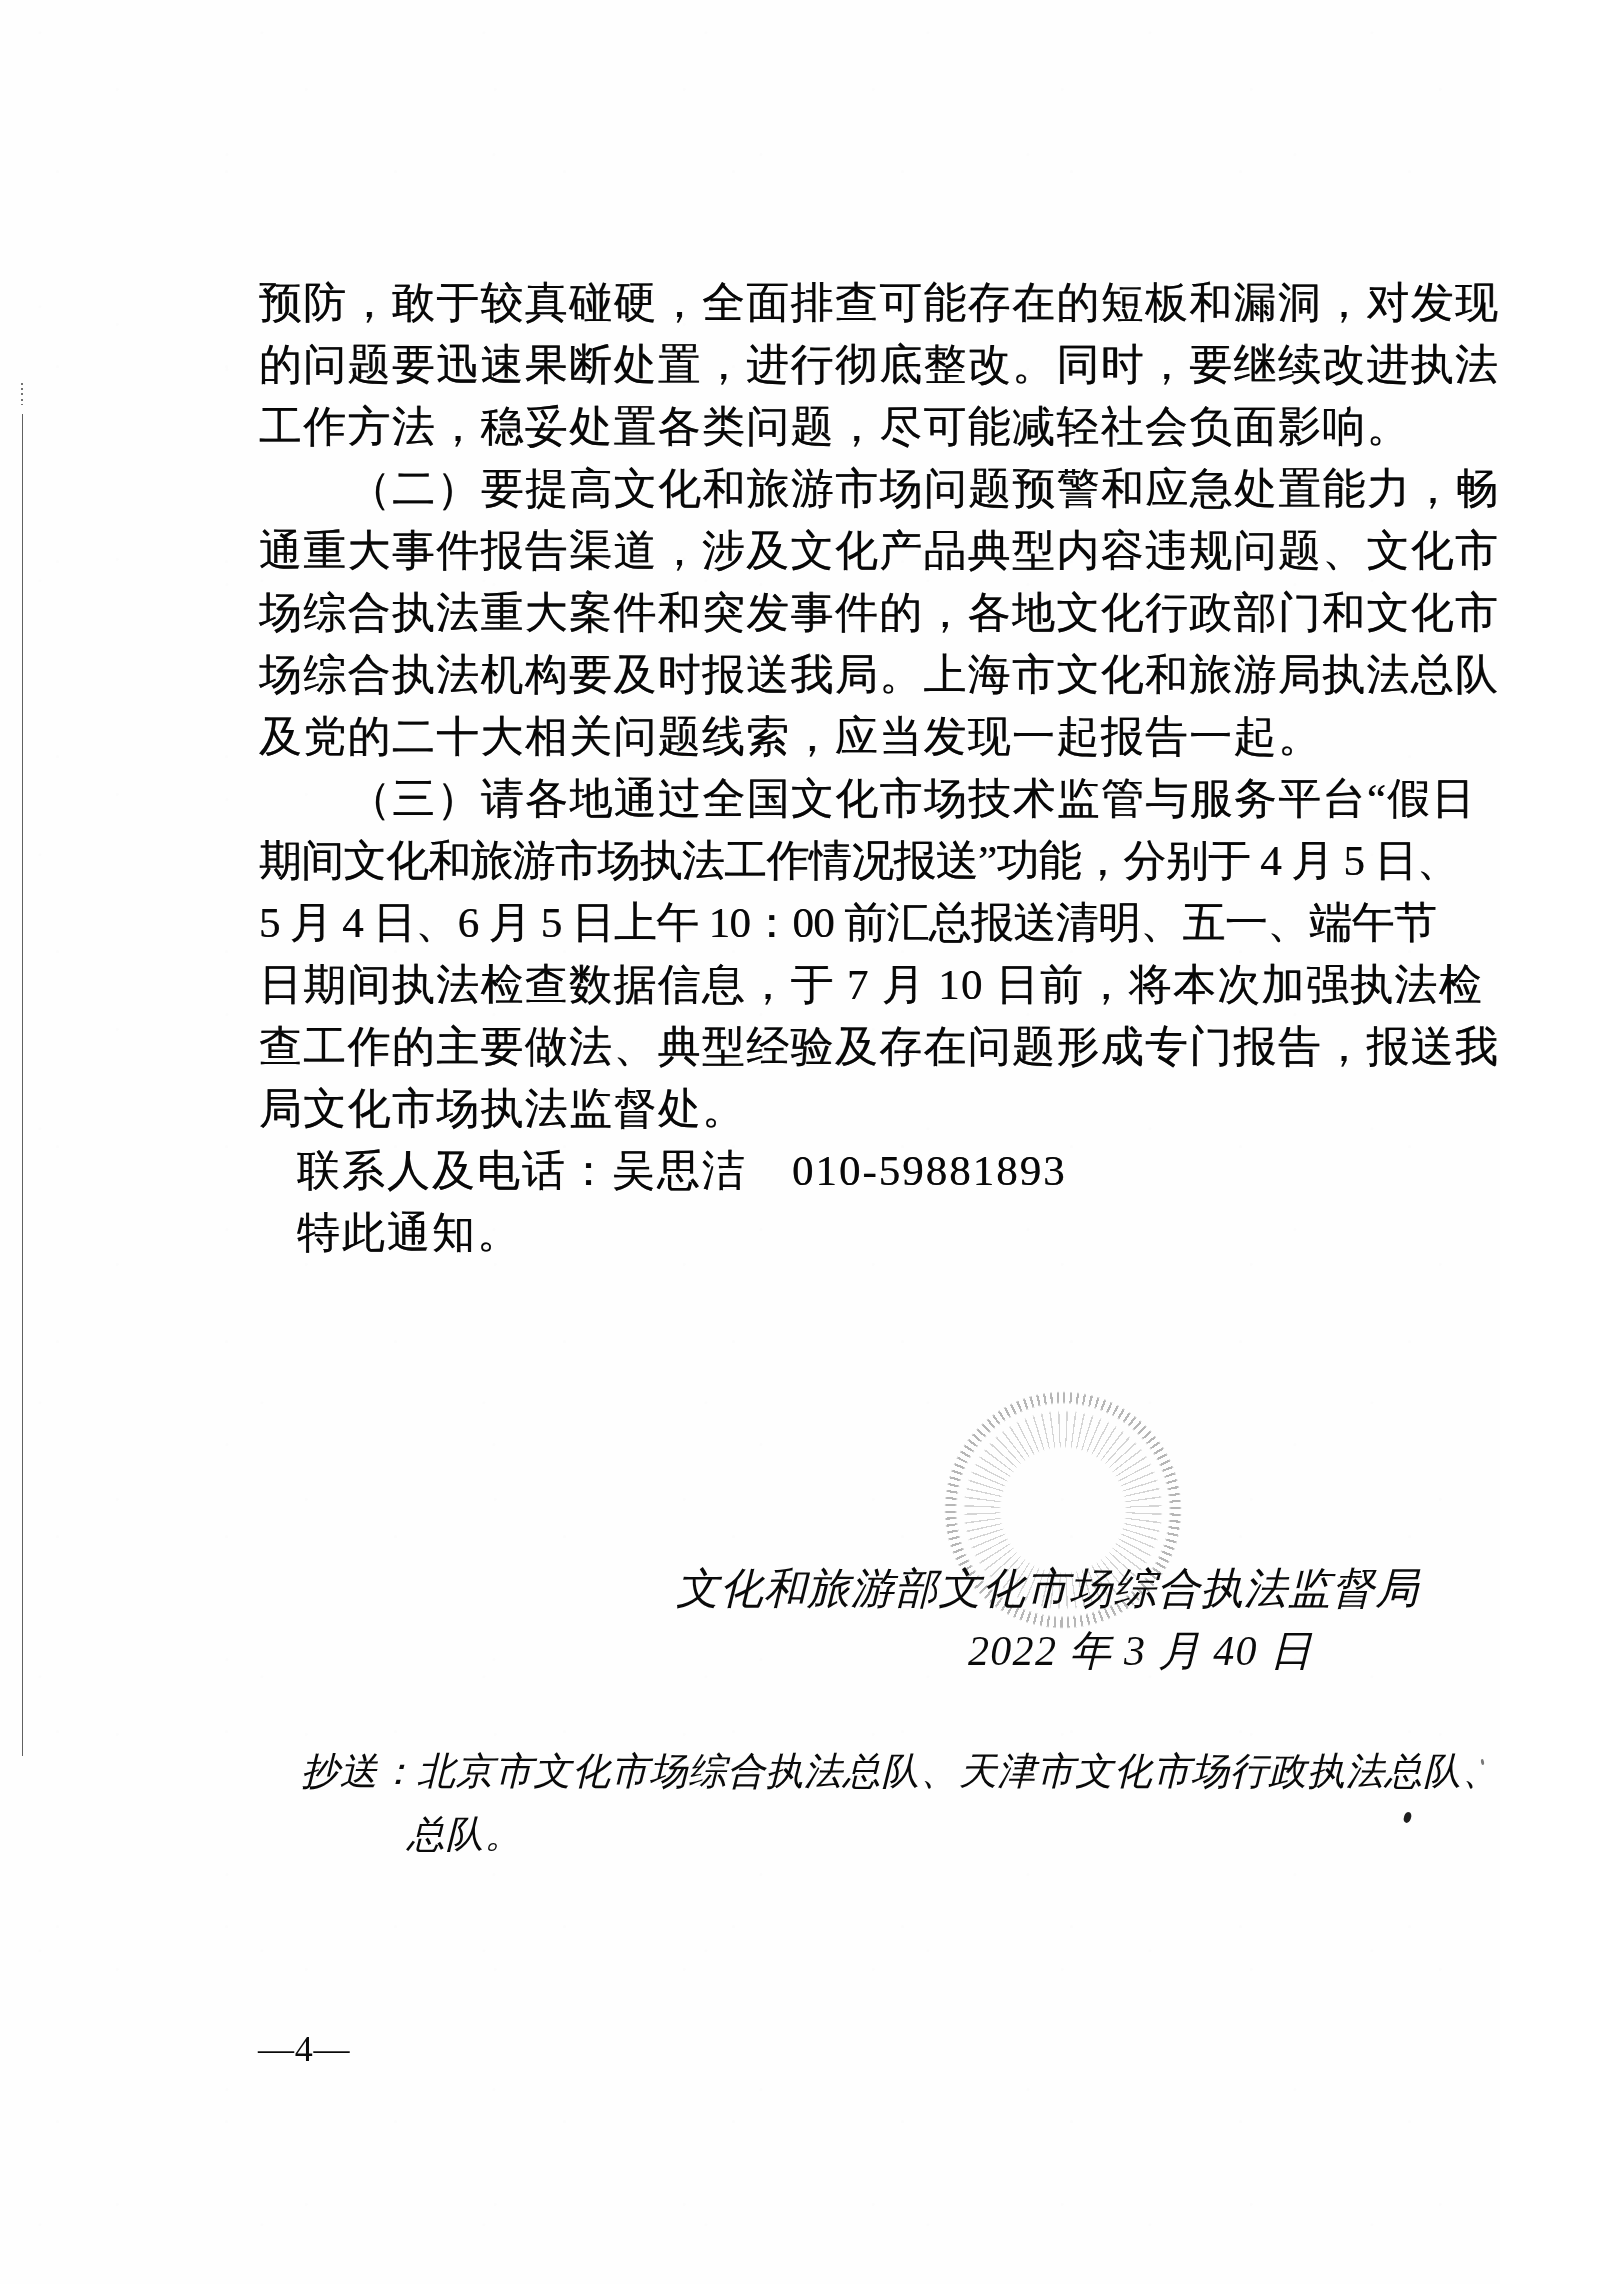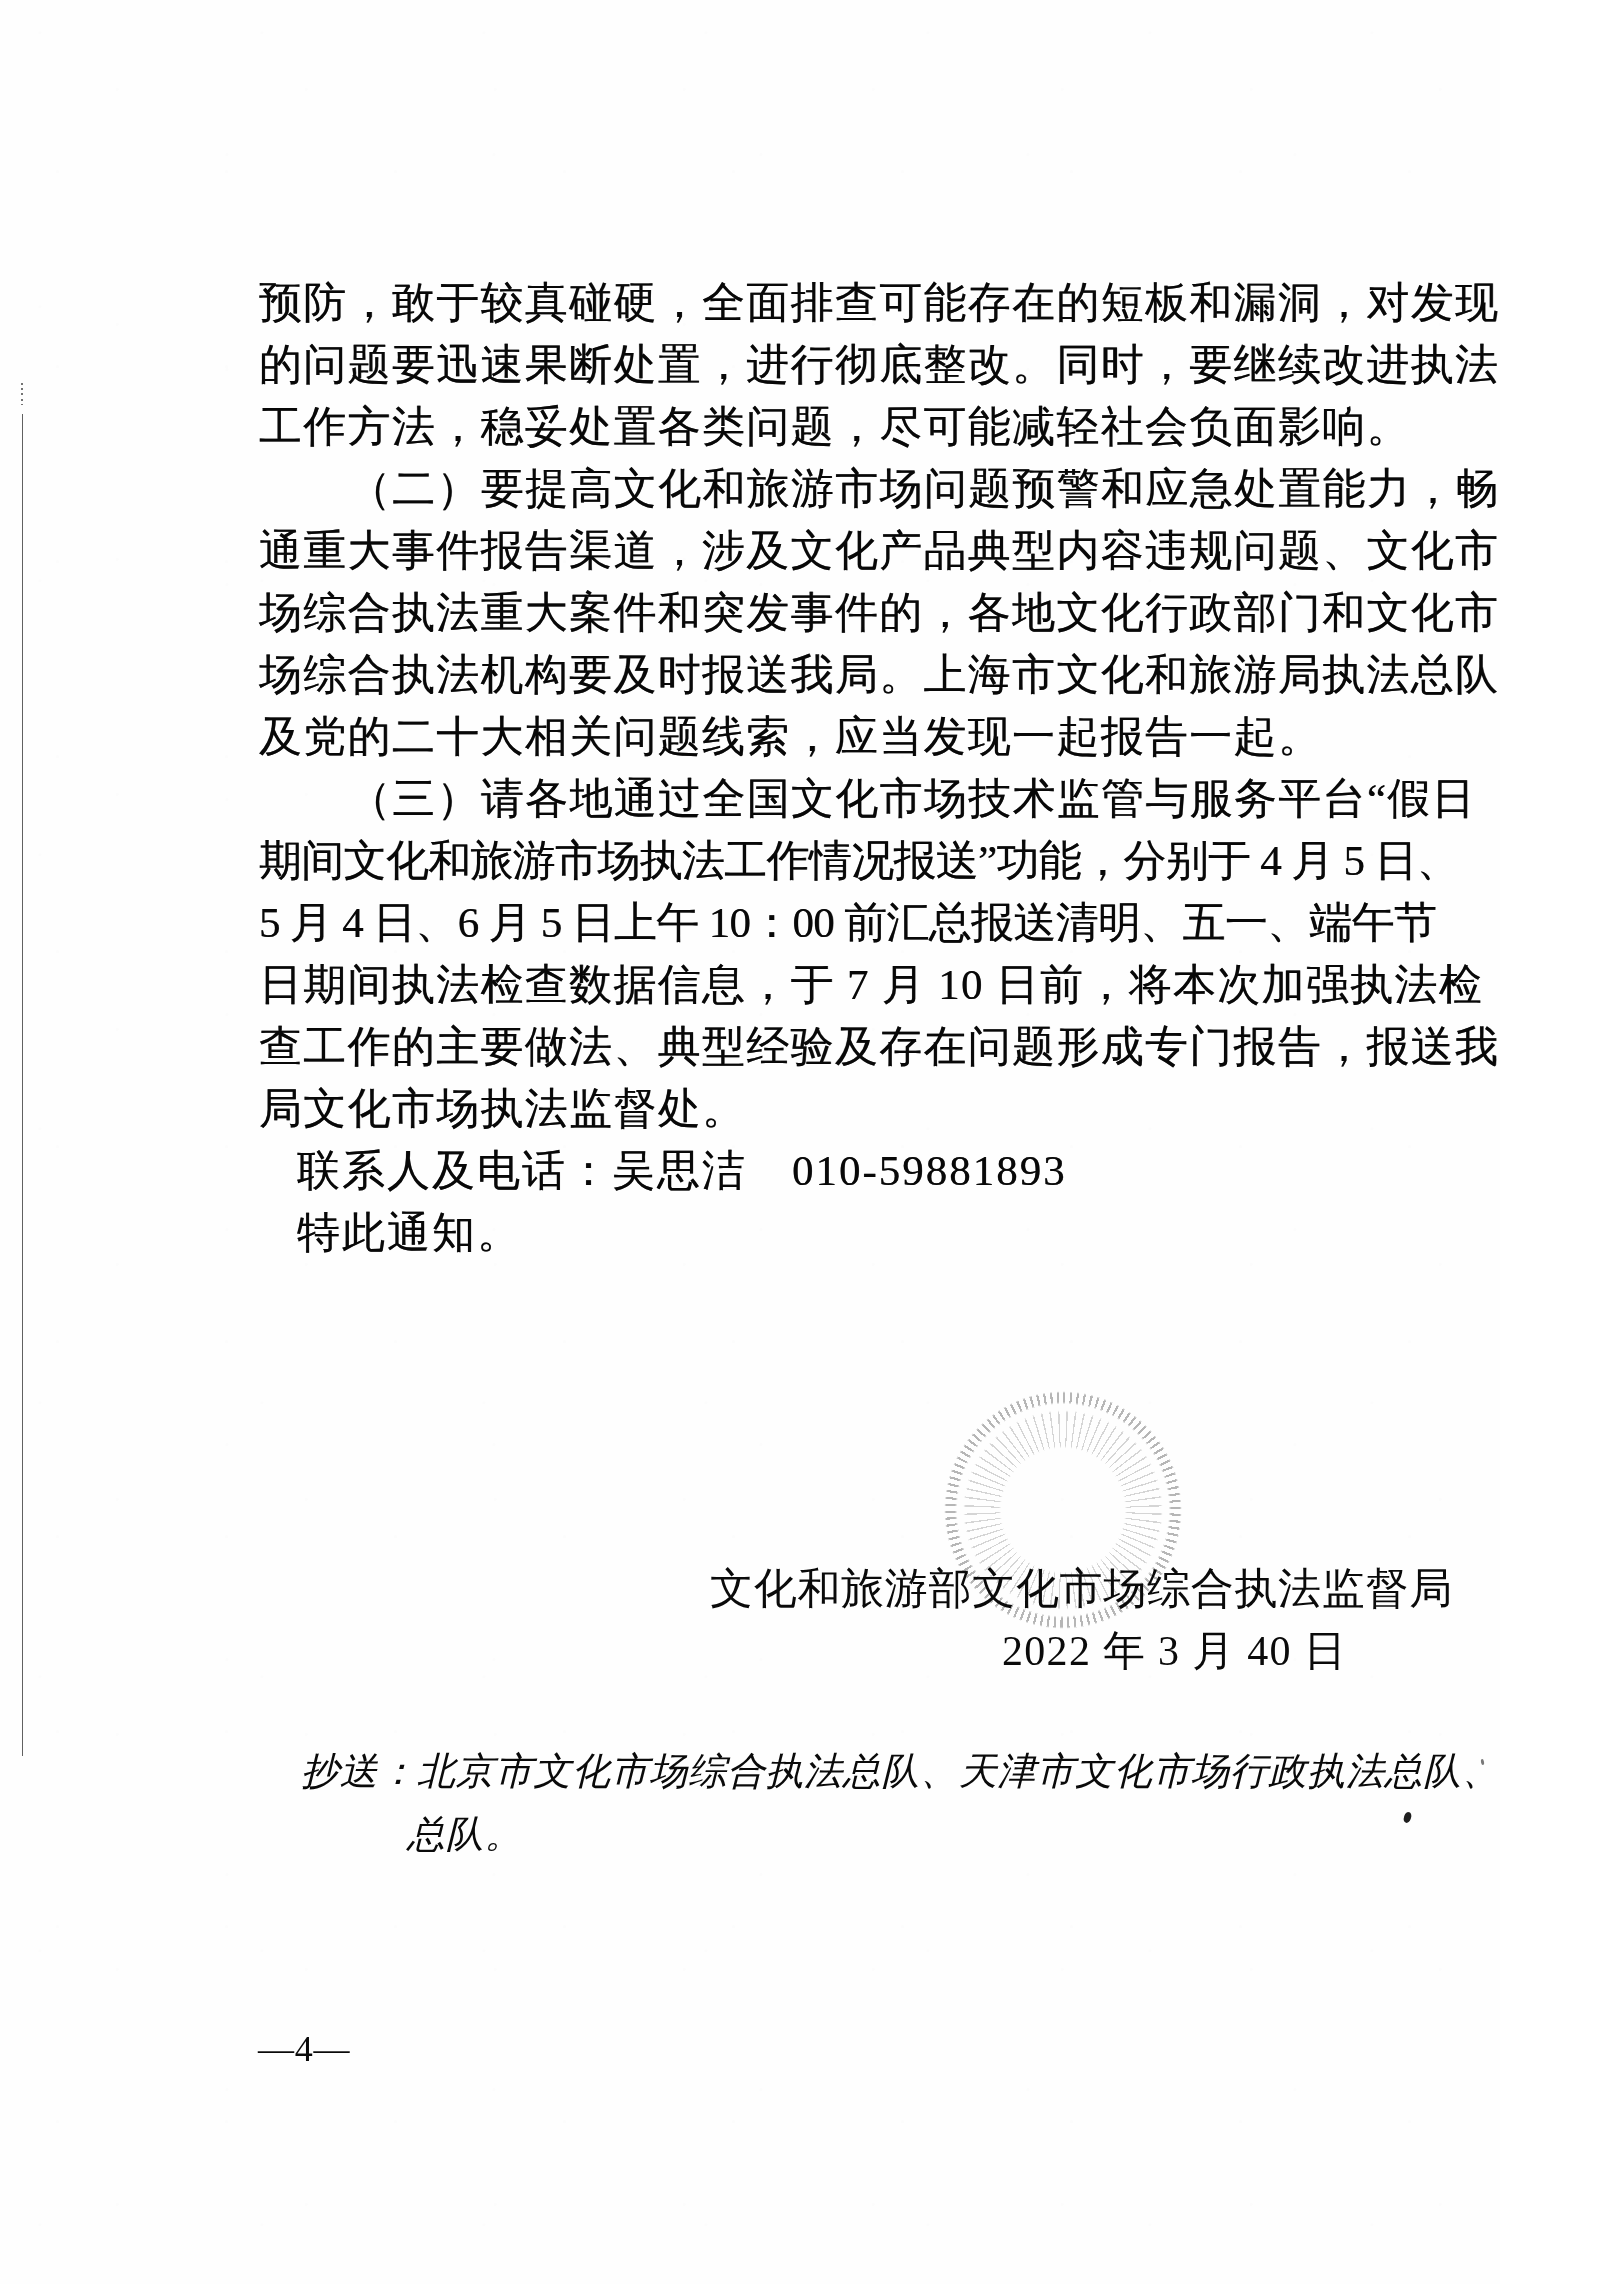--- a/index.html
+++ b/index.html
@@ -56,24 +56,25 @@
 
   .tline.indent2 { padding-left: 89px; text-align: right; }
   .tline.tight   { letter-spacing: -0.7px; }
 
   
   .tline.contact { padding-left: 38px; letter-spacing: 2px; }
 
   
   .sign-block {
     position: absolute;
-    left: 710px;
+    left: 676px;
     top: 1557px;
     width: 736px;
     text-align: right;
+    font-style: italic;
   }
   .sign-org {
     font-size: 43px;
     line-height: 63px;
     letter-spacing: 0.7px;
     white-space: pre;
     color: #0a0a0a;
   }
   .sign-date {
     font-size: 42px;

